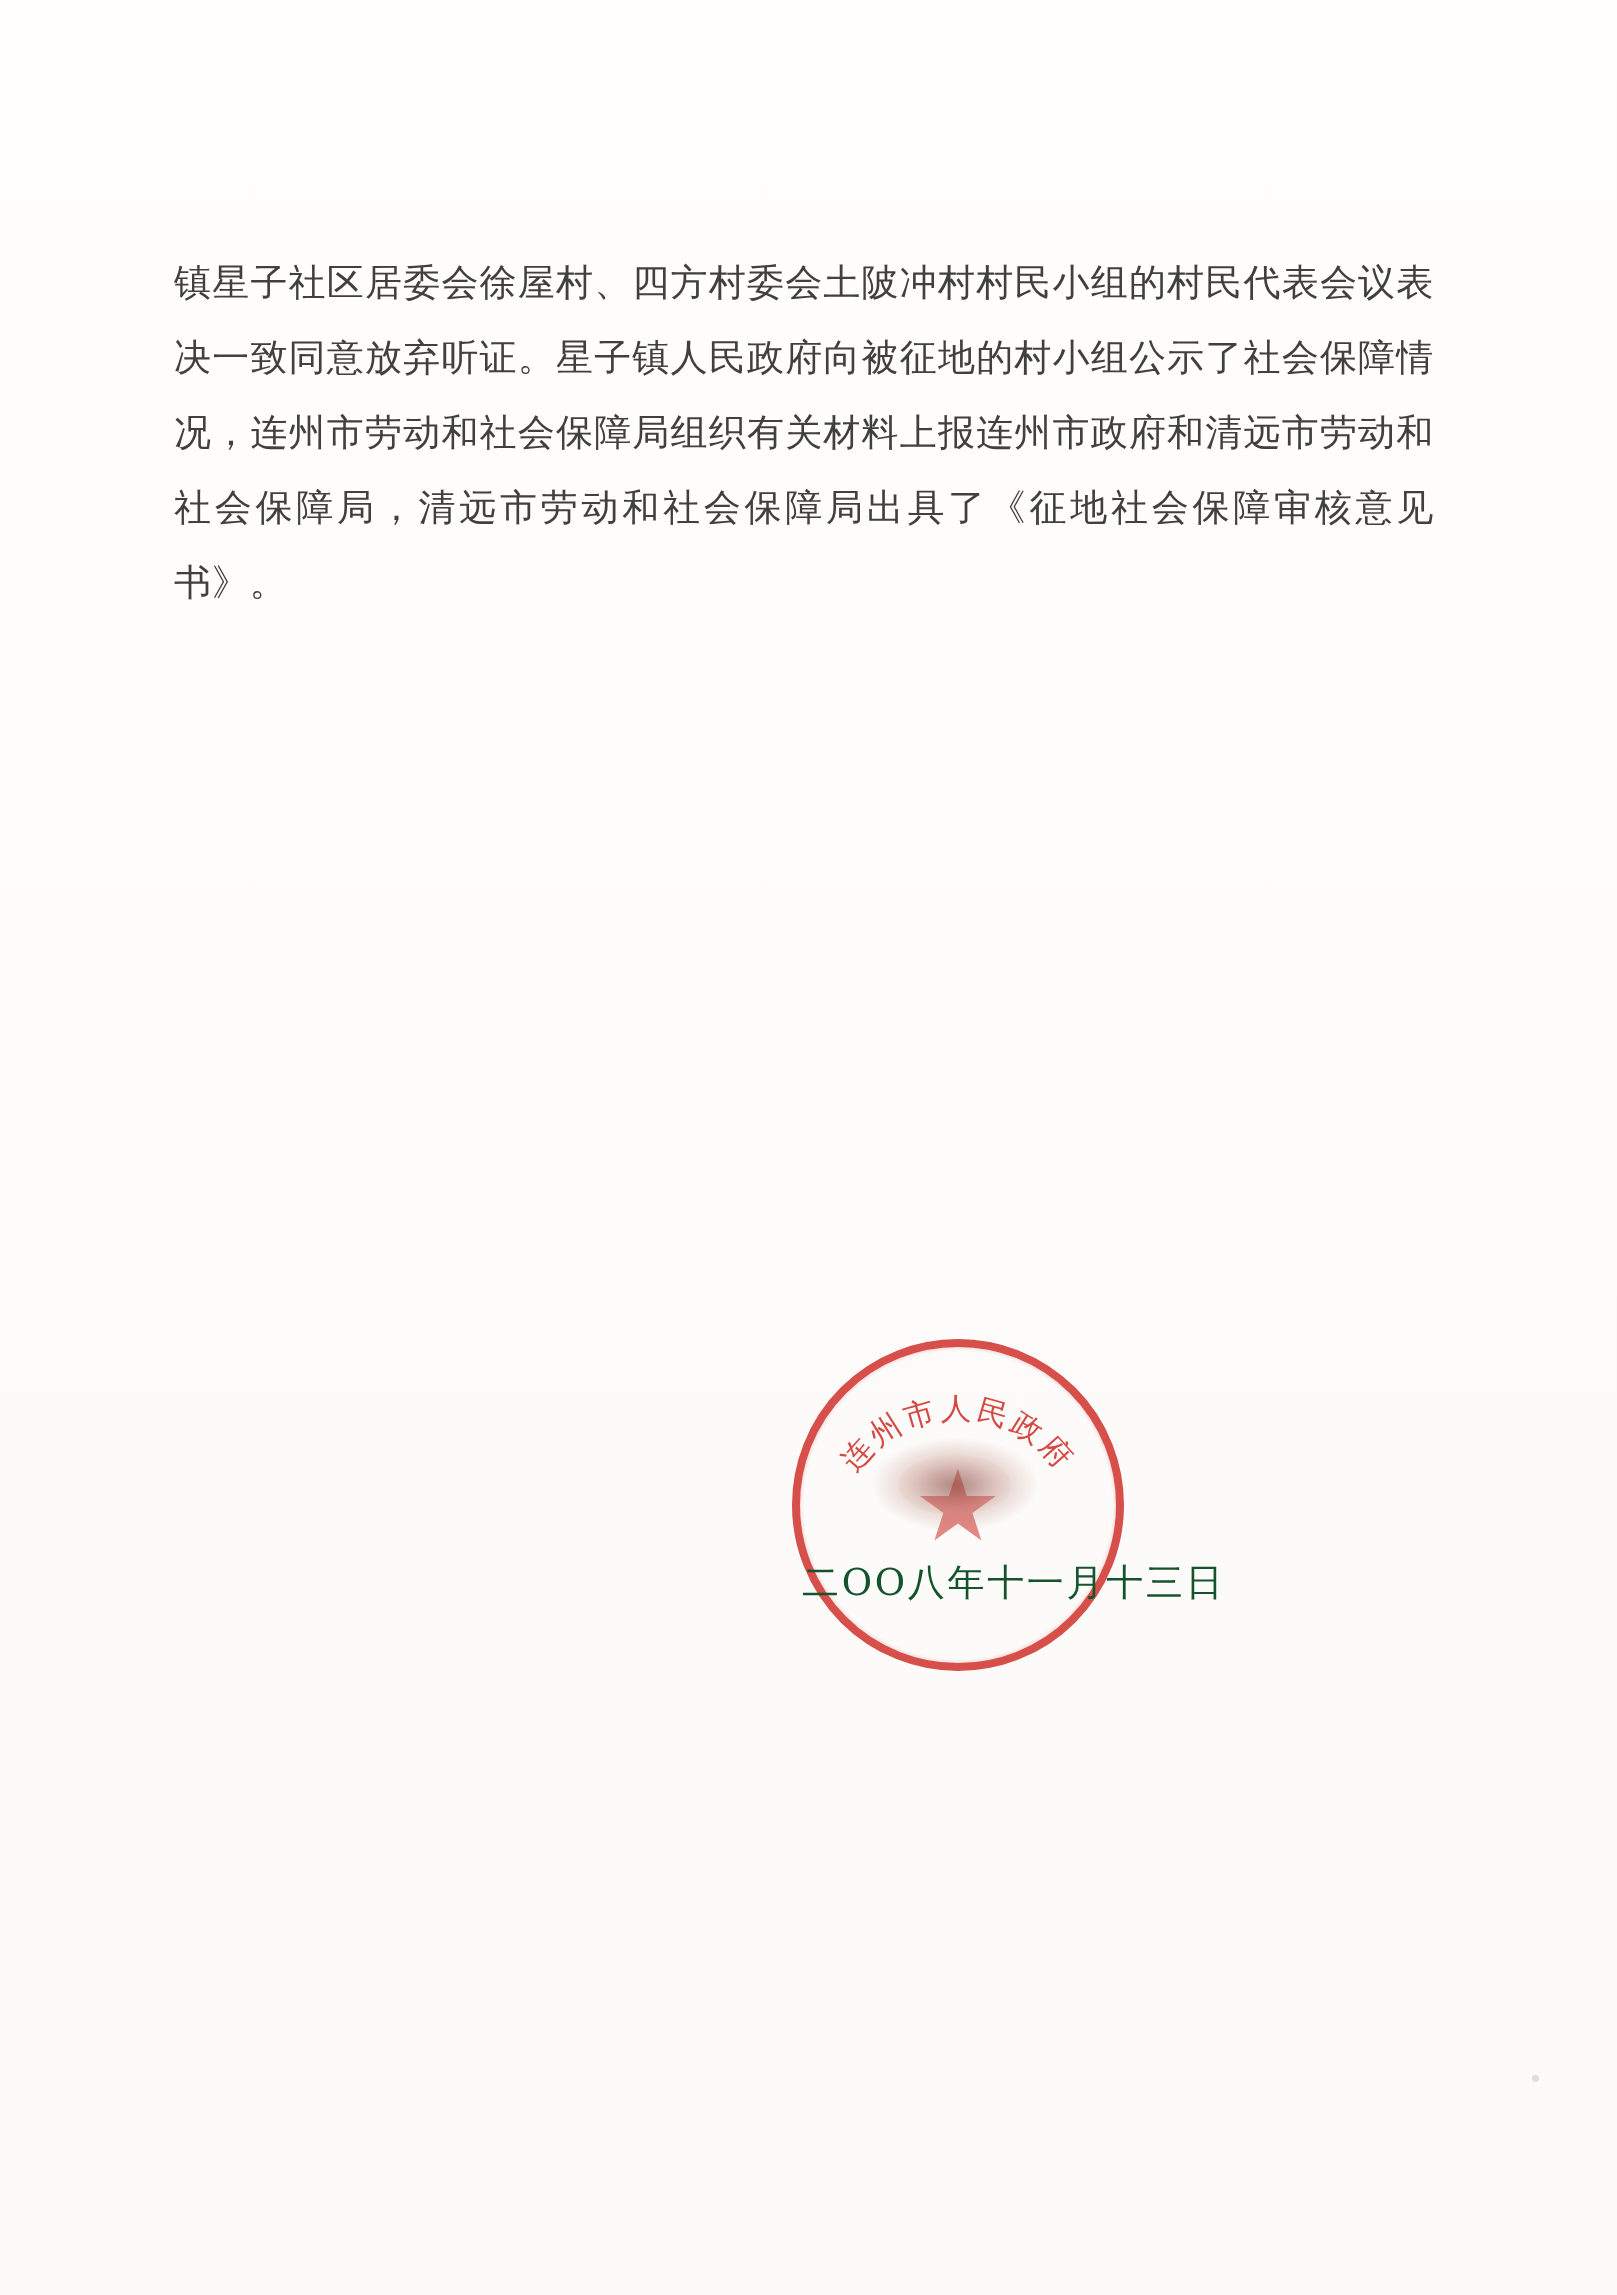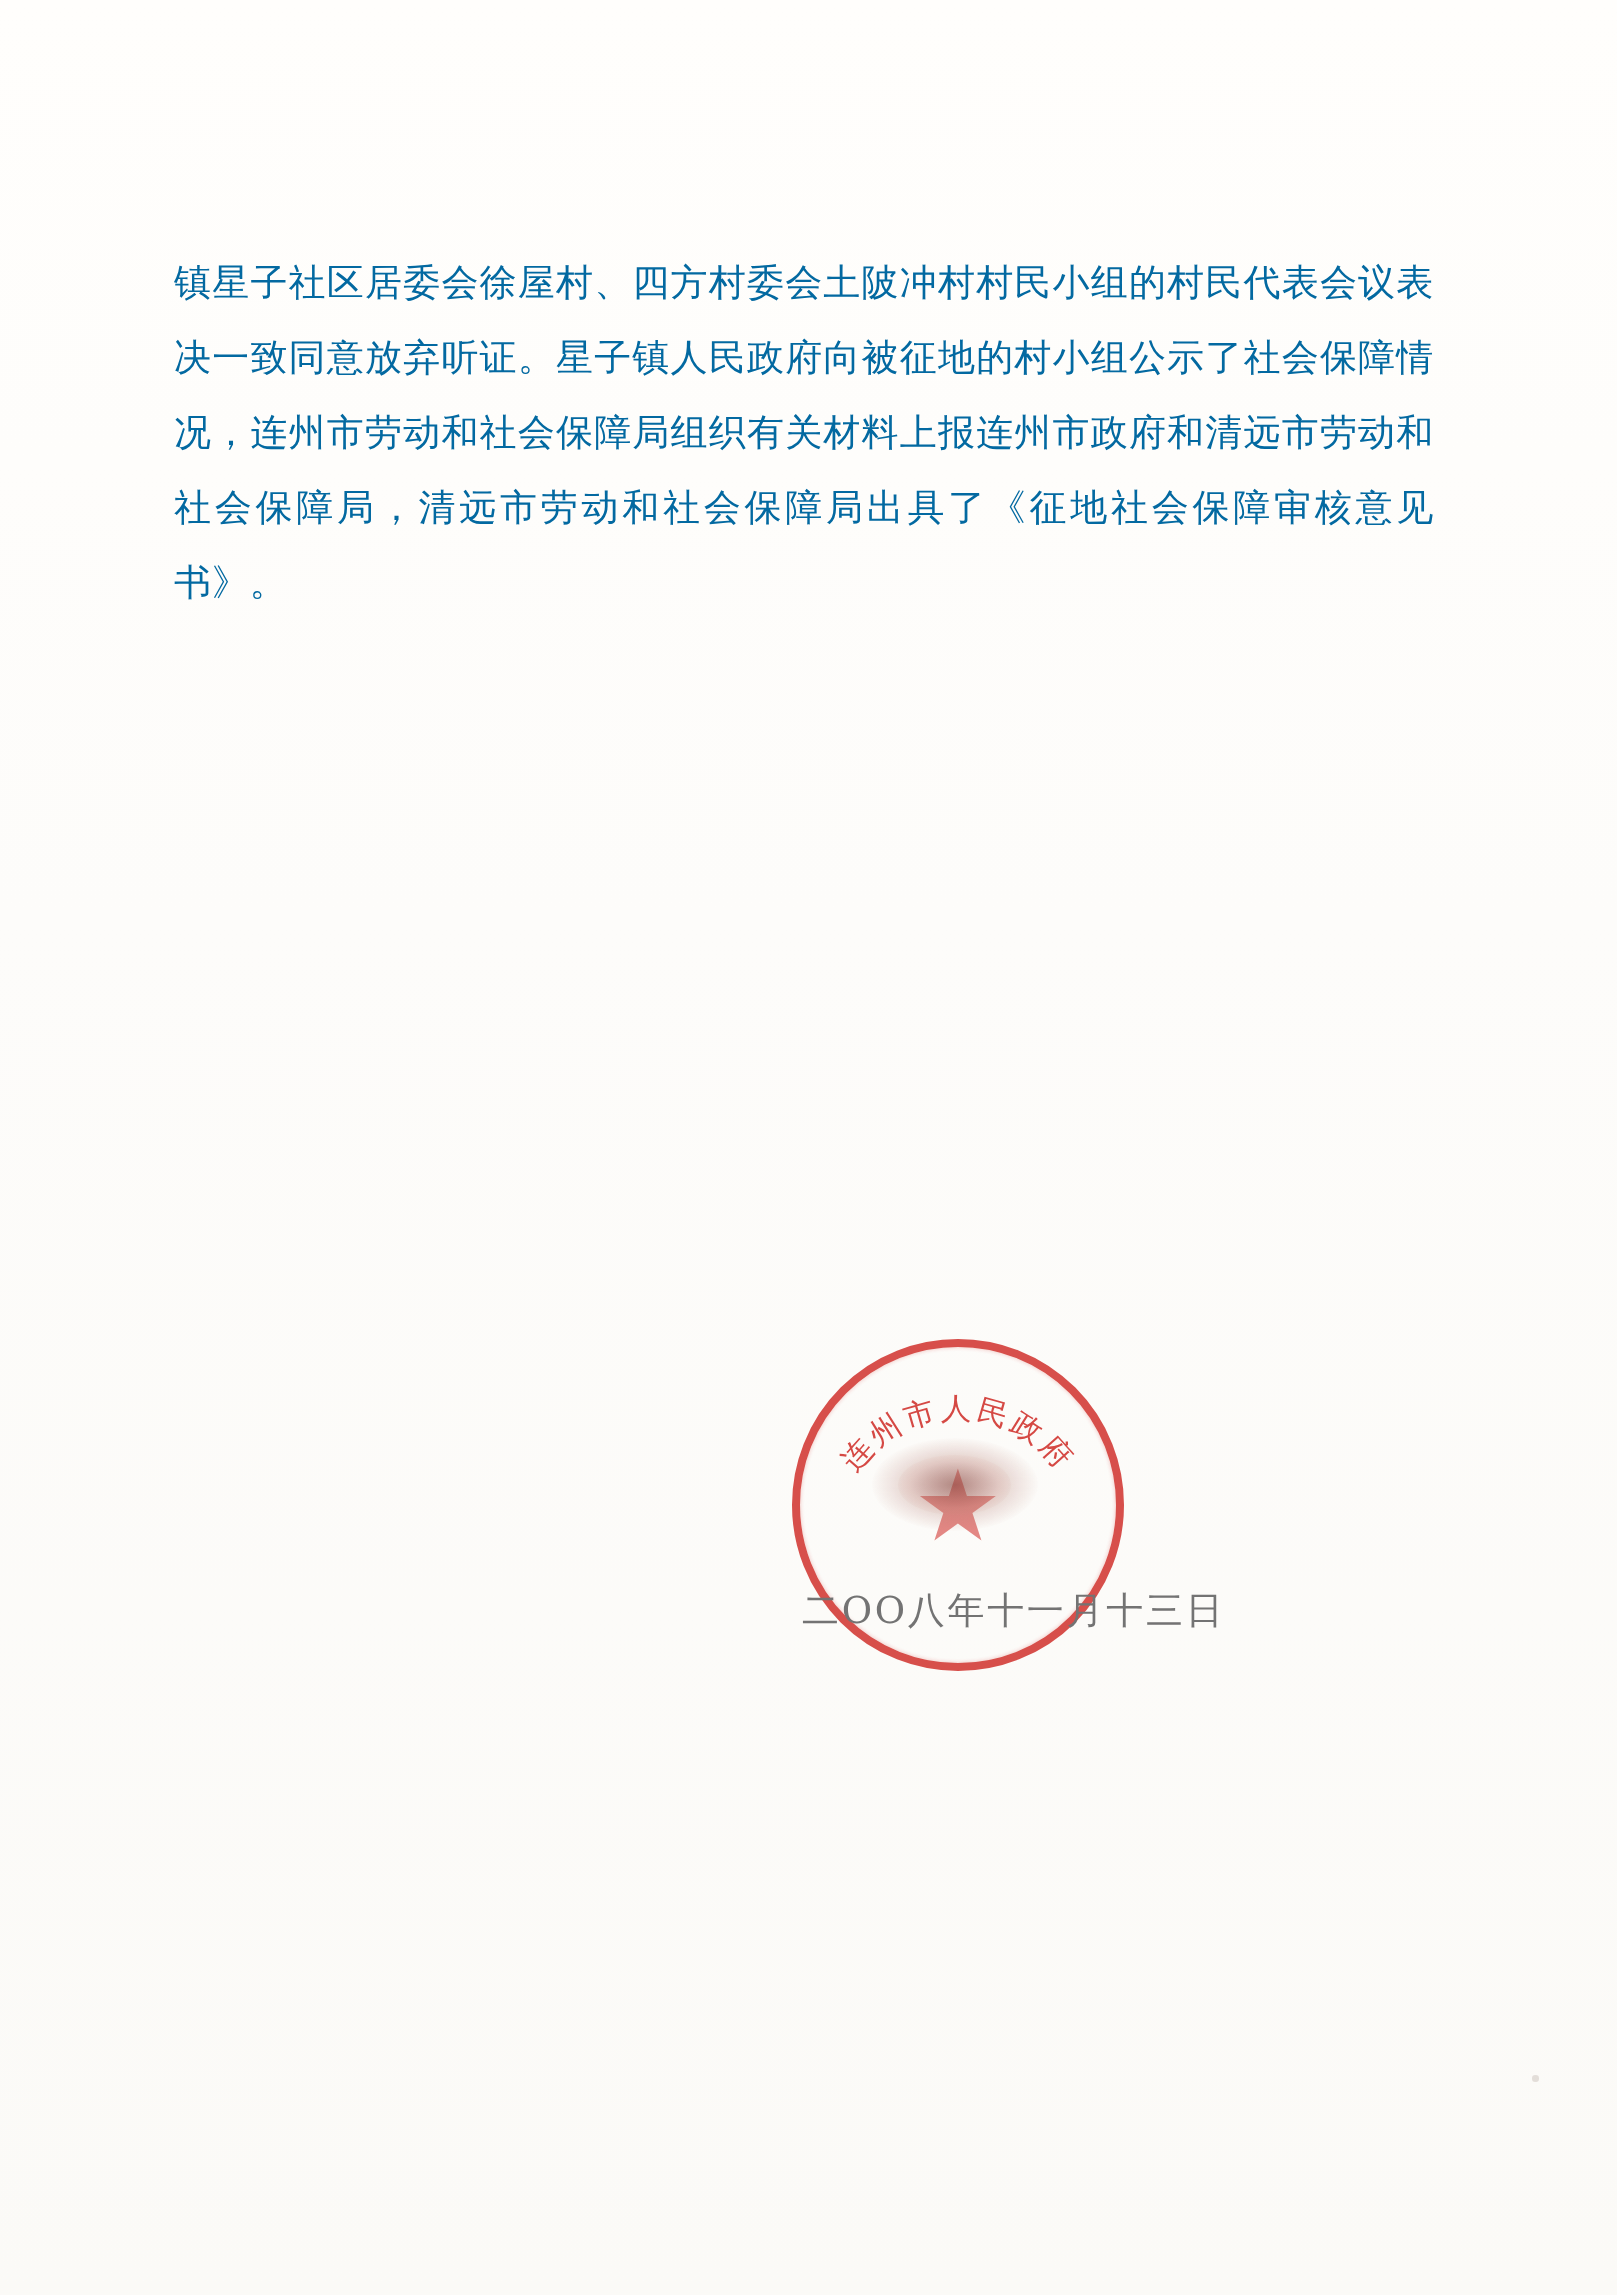--- a/index.html
+++ b/index.html
@@ -30,37 +30,36 @@
     position: absolute;
     left: 174px;
     top: 245px;
     width: 1260px;
   }
   p.para {
     margin: 0 0 0 0;
     font-size: 37px;
     line-height: 75px;
     letter-spacing: 0.7px;
-    color: #0369a1;
+    color: #404040;
     text-align: justify;
     text-justify: inter-character;
     font-family: "DejaVu Serif", "Liberation Serif", serif;
   }
   p.para.indent {
     text-indent: 74px;
   }
   .date-line {
     position: absolute;
     left: 802px;
     top: 1558px;
     font-size: 37px;
     letter-spacing: 2.7px;
-    color: #737373;
+    color: #14532d;
     white-space: nowrap;
-    margin-top: 28px;
   }
   
   .seal {
     position: absolute;
     left: 792px;
     top: 1339px;
     width: 332px;
     height: 332px;
     pointer-events: none;
   }

